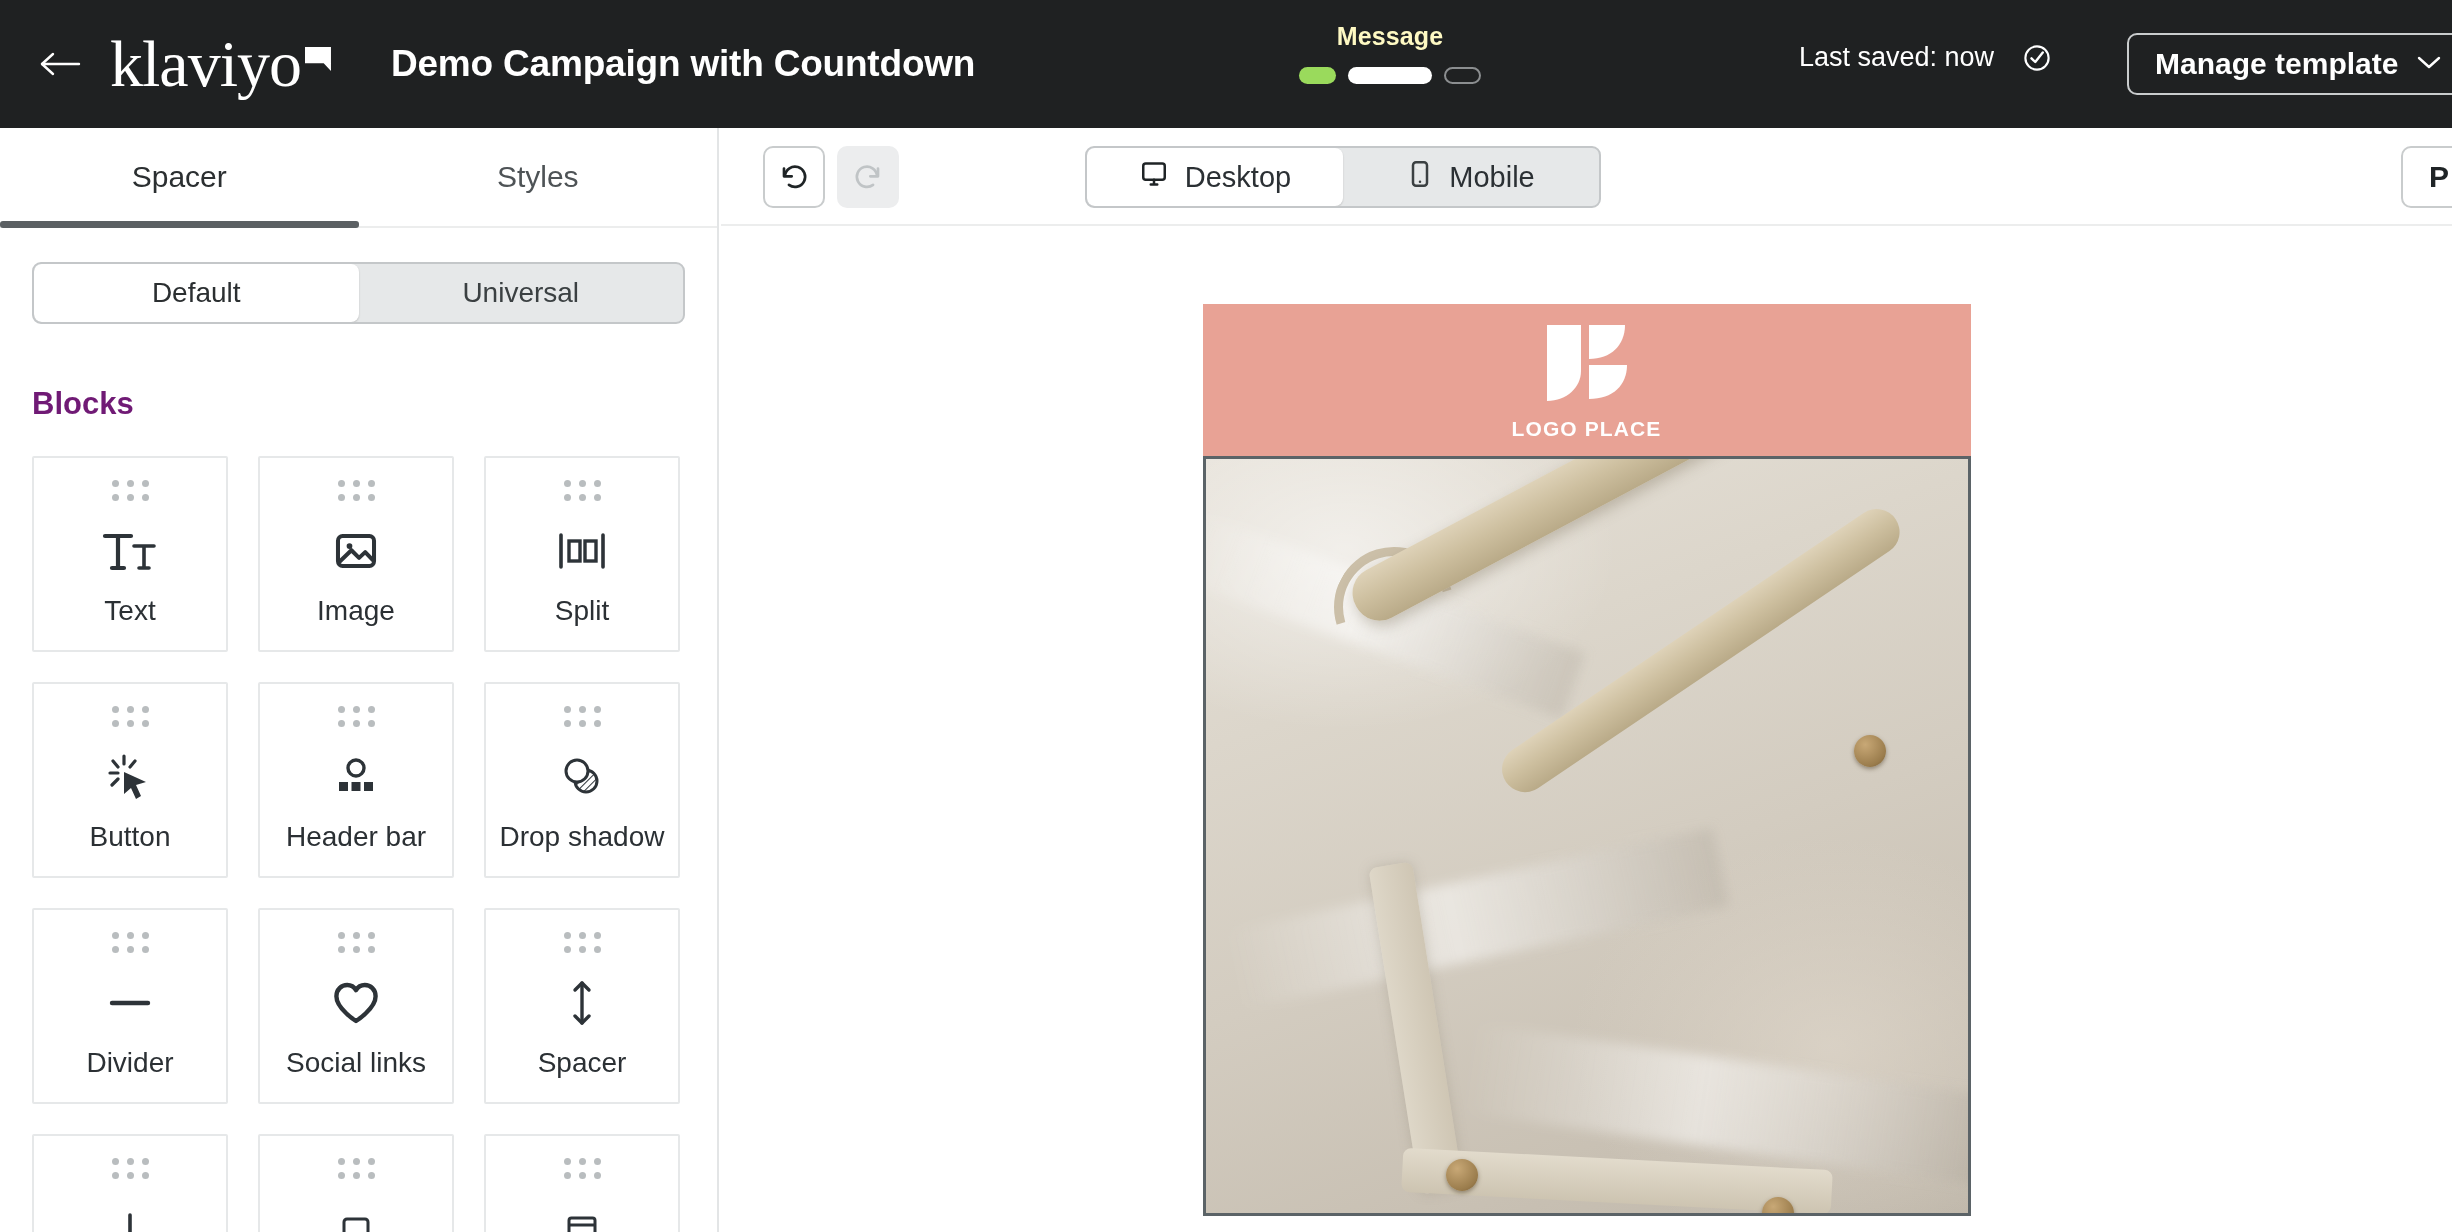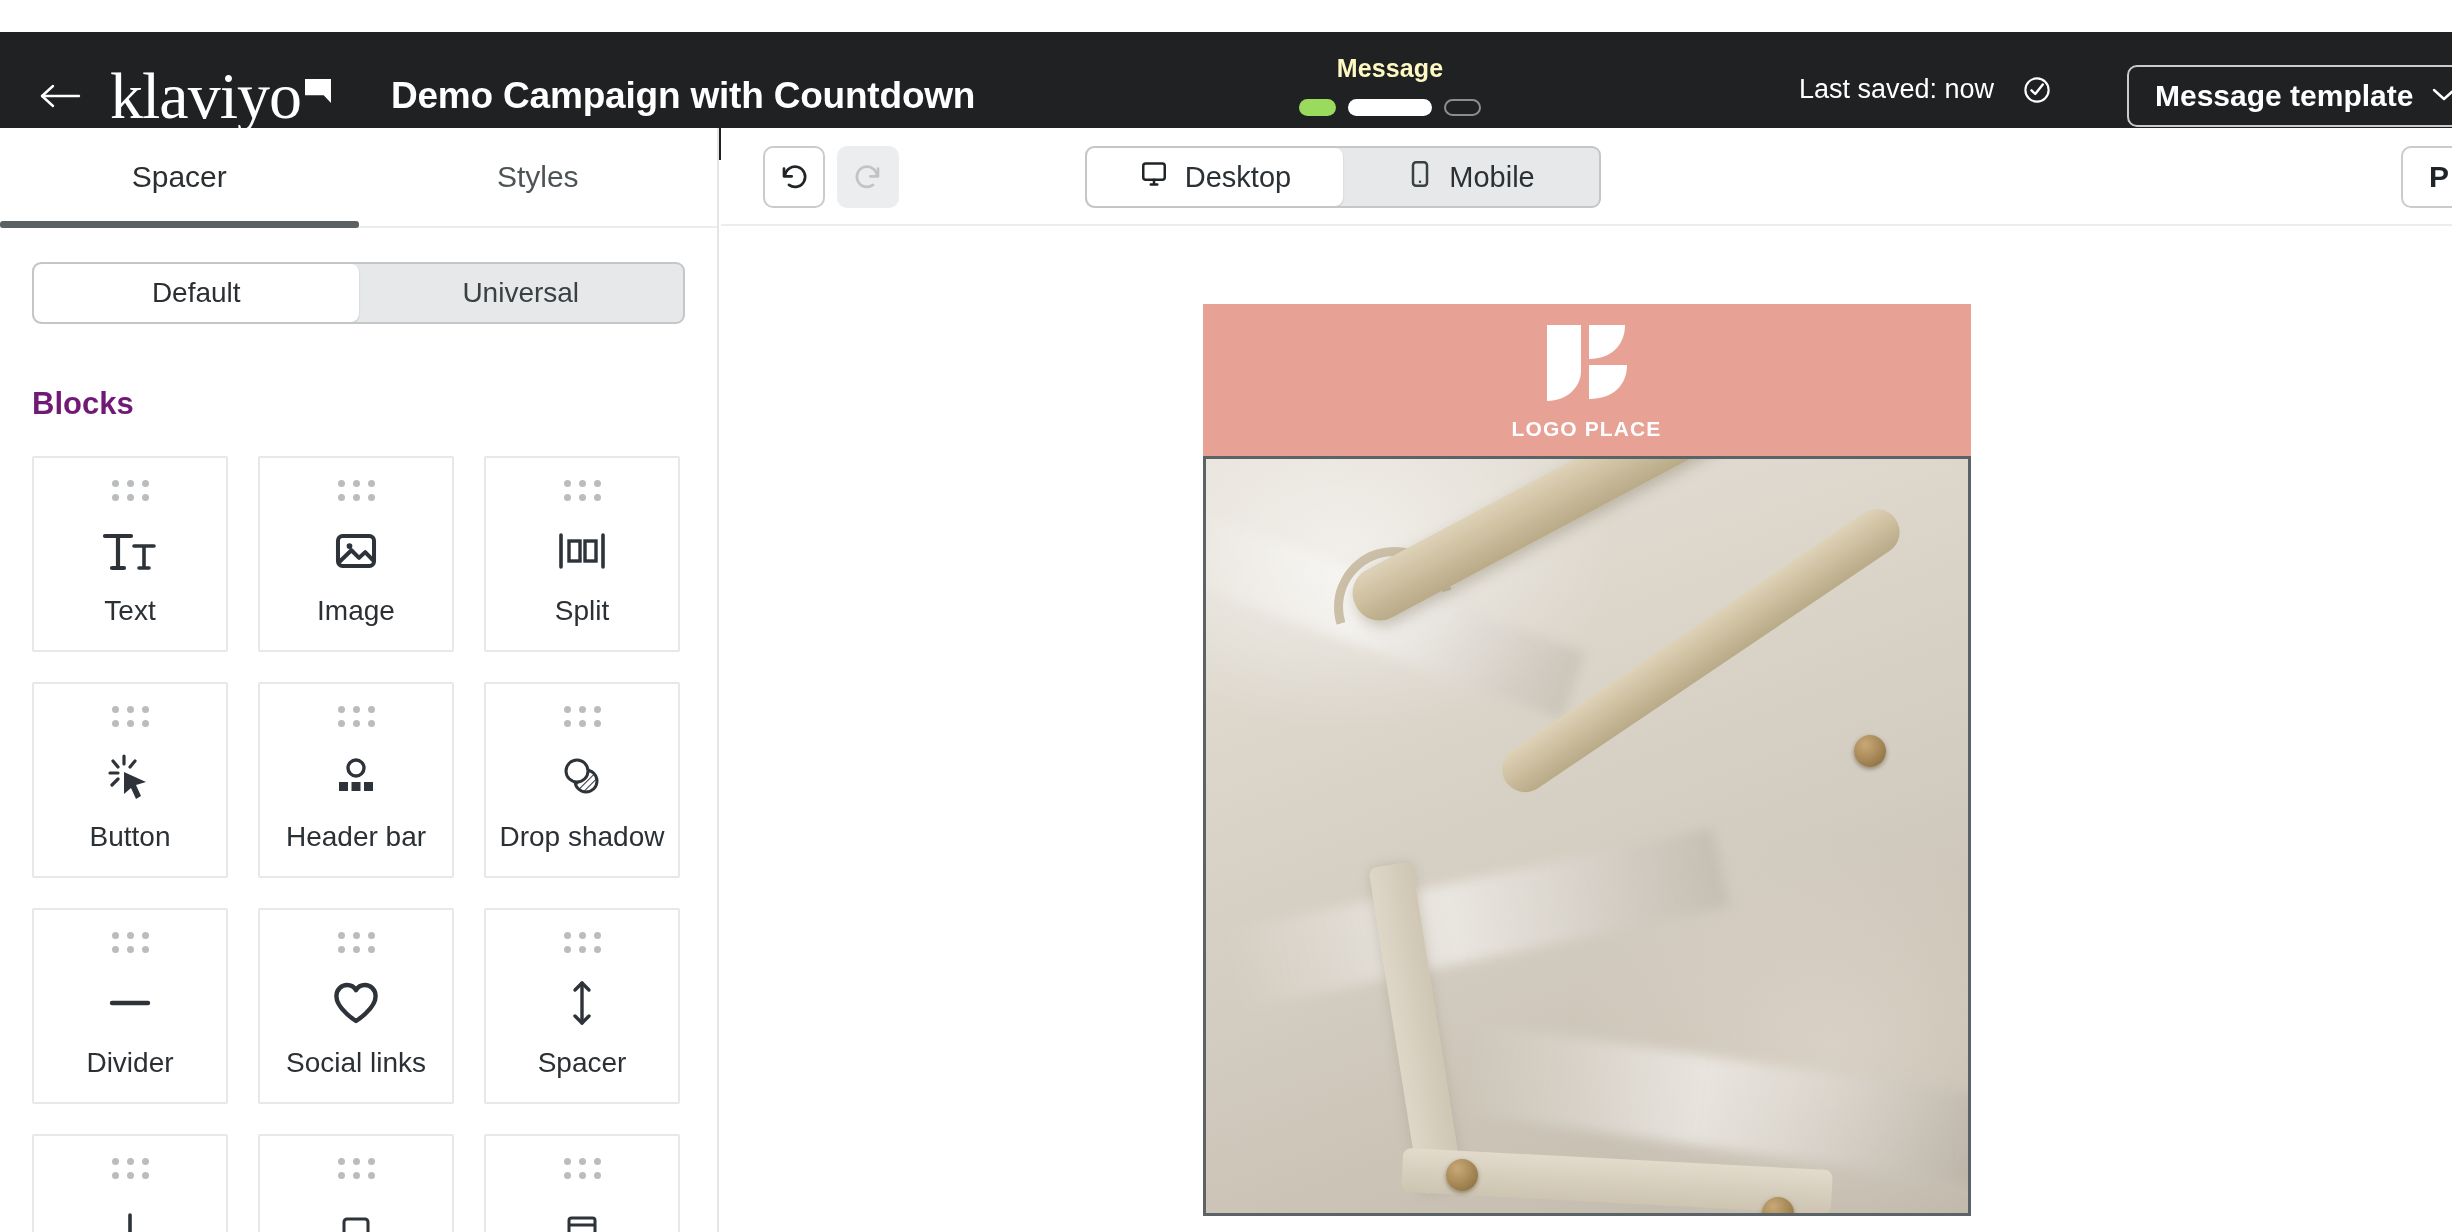--- a/index.html
+++ b/index.html
@@ -8,21 +8,21 @@
     overflow: hidden;
     font-family: "Liberation Sans", sans-serif;
     background: #ffffff;
   }
 
   
   .topbar {
     position: absolute; top: 0; left: 0;
     width: 2452px; height: 128px;
     background: #1f2122;
-    display: flex; align-items: center; margin-top: 32px;
+    display: flex; align-items: center;
   }
   .back-arrow {
     margin-left: 38px; width: 44px; height: 44px;
     display: flex; align-items: center; justify-content: center;
     cursor: pointer;
   }
   .back-arrow svg { display: block; }
   .brand {
     margin-left: 28px;
     display: flex; align-items: flex-start;
@@ -338,21 +338,21 @@
     <span class="saved-text">Last saved: now</span>
     <span class="saved-check">
       <svg width="30" height="30" viewBox="0 0 24 24" fill="none">
         <circle cx="12" cy="12" r="9.3" stroke="#ffffff" stroke-width="1.7"></circle>
         <path d="M7.6 12.3 L10.6 15.2 L16.6 7.6" stroke="#ffffff" stroke-width="1.9" stroke-linecap="round" stroke-linejoin="round"></path>
       </svg>
     </span>
   </div>
 
   <div class="manage-template">
-    <span class="mt-label">Message template</span>
+    <span class="mt-label">Manage template</span>
     <span>
       <svg width="26" height="16" viewBox="0 0 26 16" fill="none">
         <path d="M3 4 L13 13 L23 4" stroke="#ffffff" stroke-width="2.4" stroke-linecap="round" stroke-linejoin="round"></path>
       </svg>
     </span>
   </div>
 </div>
 
 <div class="leftpanel">
 

